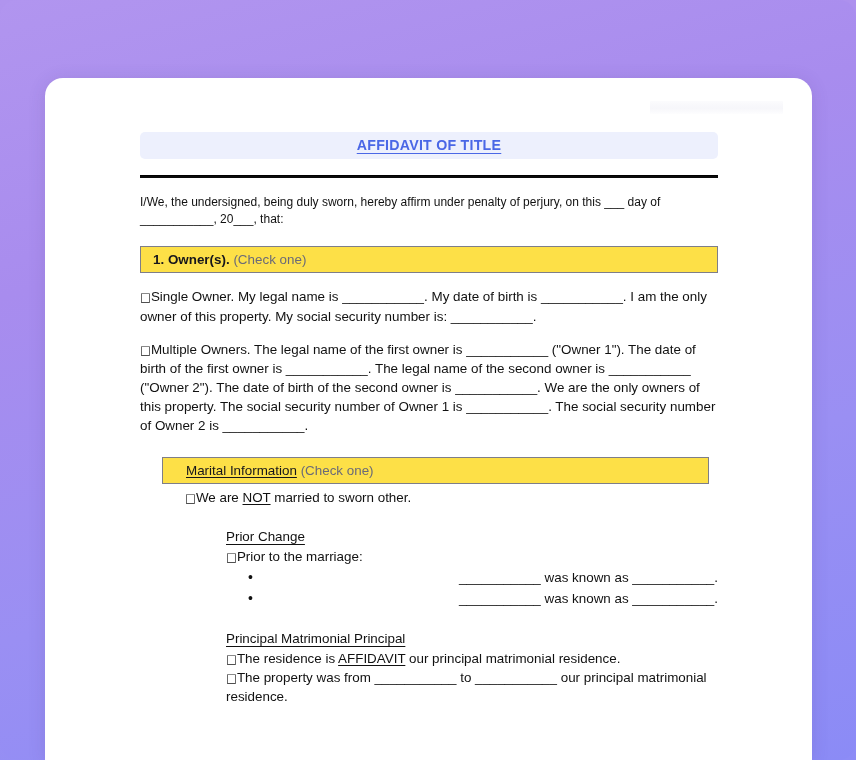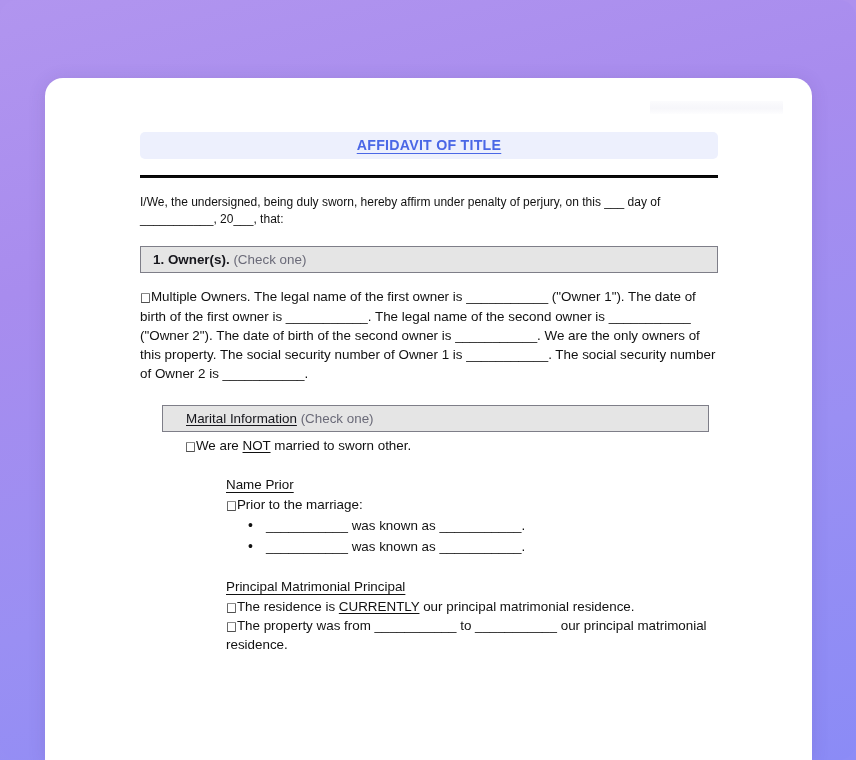--- a/index.html
+++ b/index.html
@@ -94,21 +94,21 @@
   .intro {
     margin-top: 16px;
     font-size: 12px;
     line-height: 1.42;
   }
 
   
   .section-bar {
     margin-top: 18px;
     border: 1.5px solid #7e7e88;
-    background: #e5e5e5;
+    background: #fde047;
     padding: 4px 0 4px 12px;
     font-size: 13.4px;
     line-height: 1.3;
     color: #16161c;
   }
   .section-bar .num-label { font-weight: bold; }
   .section-bar .muted { color: #6a6a78; }
 
   .section-bar.inset {
     margin-left: 22px;
@@ -144,21 +144,21 @@
     line-height: 1.52;
     position: relative;
     padding-left: 18px;
   }
   .bullets li::before {
     content: "\2022";
     position: absolute;
     left: 0; top: -1px;
     font-size: 14px;
   }
-  .bullets { padding: 0; margin-block: 2px 0; }
+  .bullets { padding: 0; margin-block: 2px 0; text-align: right; }
 </style>
 </head>
 <body>
 
 <div id="viewport">
   <div id="doc-card">
     <div id="doc-inner">
 
       <div class="ghost-strip"></div>
 
@@ -171,51 +171,54 @@
         <div class="rule"></div>
 
         <div class="intro">I/We, the undersigned, being duly sworn, hereby affirm under penalty of perjury, on this ___ day of ___________, 20___, that:</div>
 
         <div class="section-bar">
           <span class="num-label">1.</span>
           <span class="num-label">Owner(s).</span>
           <span class="muted">(Check one)</span>
         </div>
 
+        <div class="para">
+          <span class="cb">□</span><span>Single Owner. My legal name is ___________. My date of birth is ___________. I am the only owner of this property. My social security number is: ___________.</span>
+        </div>
 
         <div class="para">
           <span class="cb">□</span><span>Multiple Owners. The legal name of the first owner is ___________ ("Owner 1"). The date of birth of the first owner is ___________. The legal name of the second owner is ___________ ("Owner 2"). The date of birth of the second owner is ___________. We are the only owners of this property. The social security number of Owner 1 is ___________. The social security number of Owner 2 is ___________.</span>
         </div>
 
         <div class="section-bar inset">
           <span class="u">Marital Information</span>
           <span class="muted">(Check one)</span>
         </div>
 
         <div class="opt-list">
           <div class="opt">
             <span class="cb">□</span><span>We are </span><span class="u">NOT</span><span> married to sworn other.</span>
           </div>
         </div>
 
         <div class="sub-block">
-          <div class="sub-head">Name Prior</div>
+          <div class="sub-head">Prior Change</div>
           <div class="sub-line">
             <span class="cb">□</span><span>Prior to the marriage:</span>
           </div>
           <ul class="bullets">
             <li>___________ was known as ___________.</li>
             <li>___________ was known as ___________.</li>
           </ul>
         </div>
 
         <div class="sub-block">
           <div class="sub-head">Principal Matrimonial Principal</div>
           <div class="sub-line">
-            <span class="cb">□</span><span>The residence is </span><span class="u">CURRENTLY</span><span> our principal matrimonial residence.</span>
+            <span class="cb">□</span><span>The residence is </span><span class="u">AFFIDAVIT</span><span> our principal matrimonial residence.</span>
           </div>
           <div class="sub-line">
             <span class="cb">□</span><span>The property was from ___________ to ___________ our principal matrimonial residence.</span>
           </div>
         </div>
 
       </div>
     </div>
   </div>
 </div>

